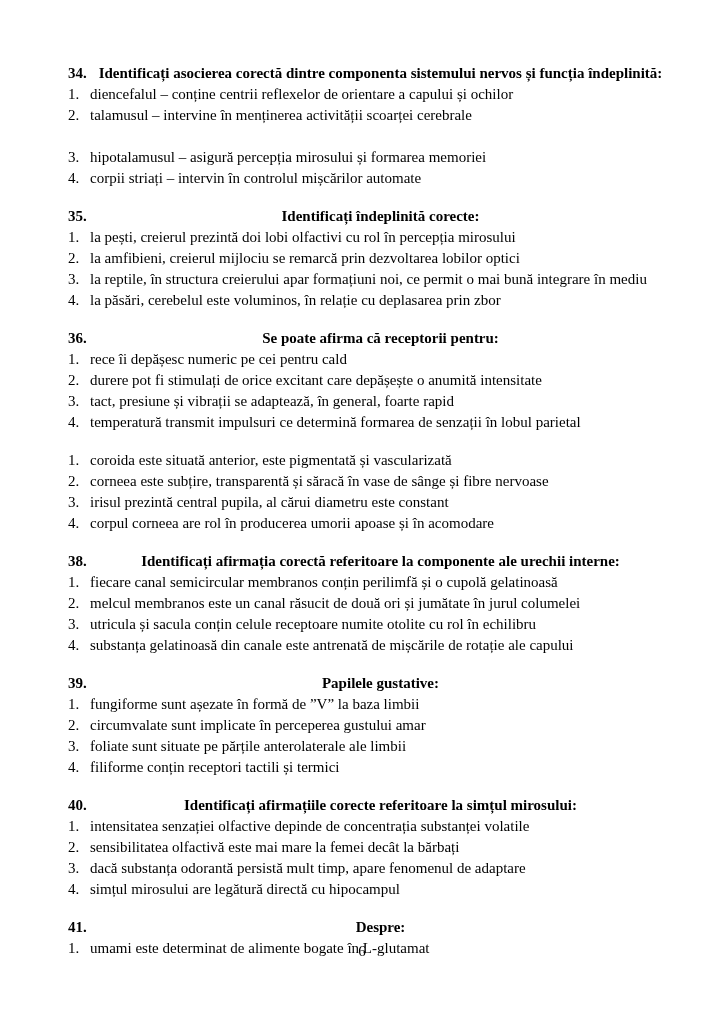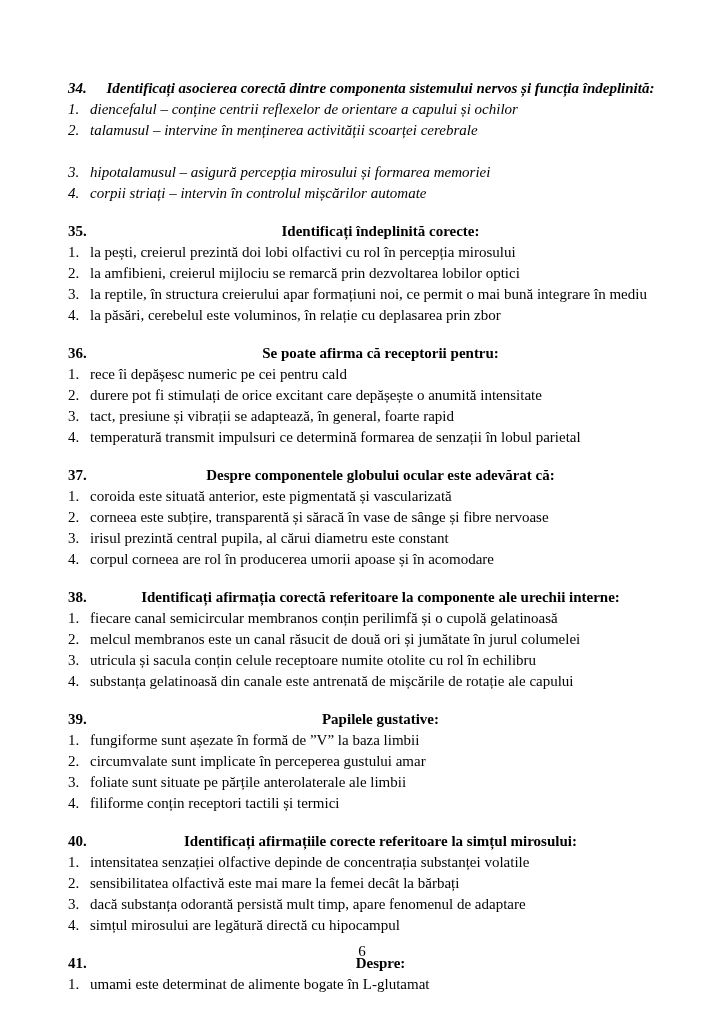--- a/index.html
+++ b/index.html
@@ -19,22 +19,21 @@
     height: 1024px;
     box-sizing: border-box;
     padding: 62px 58px 0 68px;
     background: #ffffff;
     overflow: hidden;
   }
   .question {
     margin-top: 17px;
   }
   .question:first-child {
-    margin-top: 16px;
-    font-style: italic;
+    margin-top: 1px;
   }
   .q-title {
     display: flex;
     align-items: baseline;
     font-weight: bold;
     font-size: 15px;
     line-height: 21px;
   }
   .q-num {
     flex: 0 0 27px;
@@ -151,24 +150,20 @@
   </div>
 
   <div class="option">
     <span class="o-num">4.</span>
     <span class="o-text">temperatură transmit impulsuri ce determină formarea de senzații în lobul parietal</span>
   </div>
 </div>
   </div>
 
   <div class="question">
-    <div class="q-title">
-      <span class="q-num">37.</span>
-      <span class="q-text">Despre componentele globului ocular este adevărat că:</span>
-    </div>
     <div class="options">
   <div class="option">
     <span class="o-num">1.</span>
     <span class="o-text">coroida este situată anterior, este pigmentată și vascularizată</span>
   </div>
 
   <div class="option">
     <span class="o-num">2.</span>
     <span class="o-text">corneea este subțire, transparentă și săracă în vase de sânge și fibre nervoase</span>
   </div>

